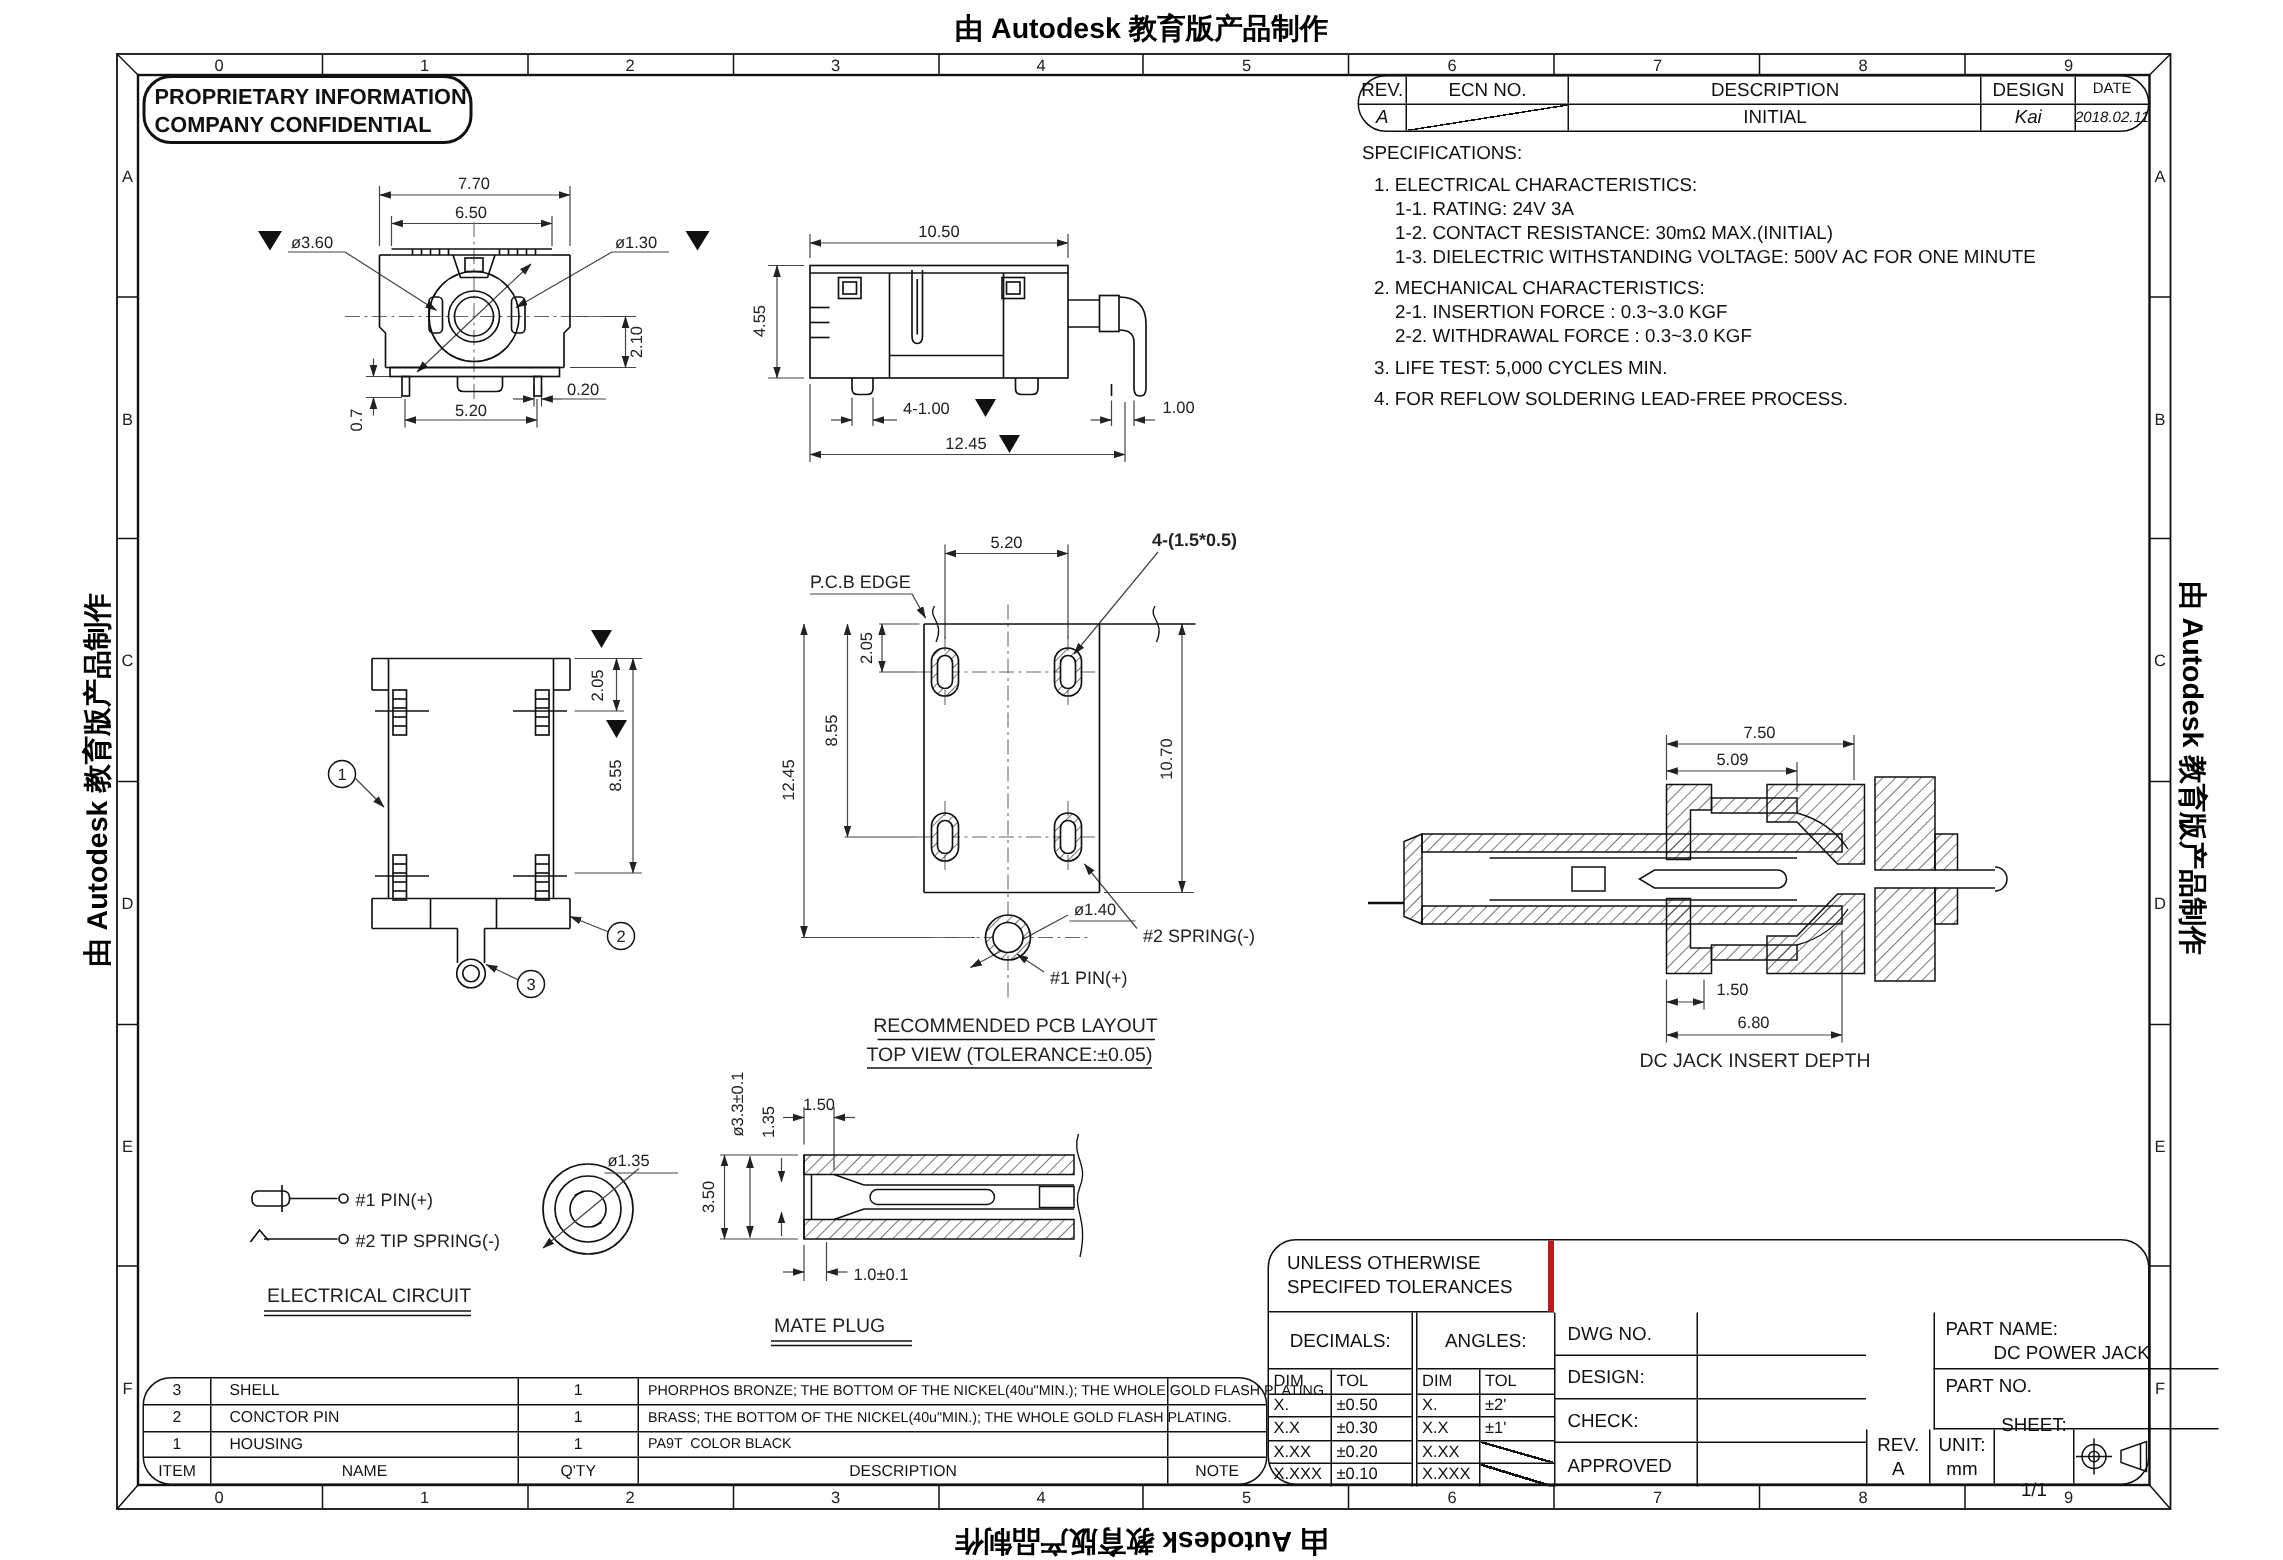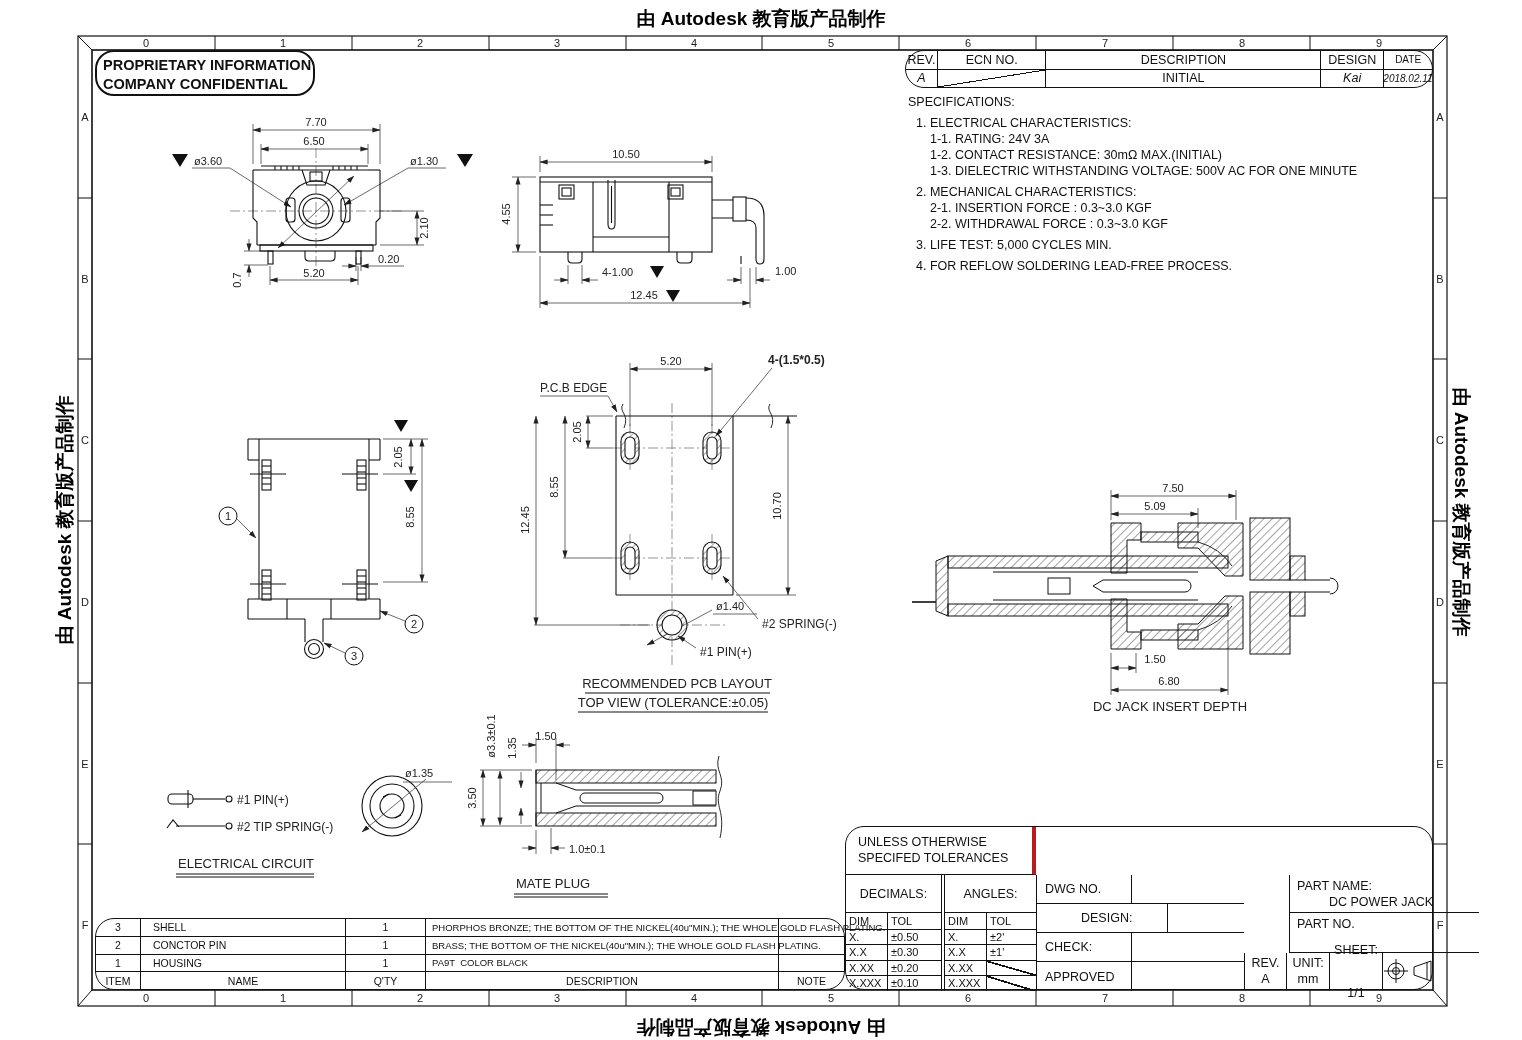--- a/index.html
+++ b/index.html
@@ -677,21 +677,21 @@
       <div class="tg-c last slash"></div>
       <div class="tg-c bot">X.XXX</div>
       <div class="tg-c last bot slash"></div>
     </div>
 
 
     <div class="tb signrow" style="top:48px;">
       <div class="lab">DWG NO.</div>
       <div></div>
     </div>
-    <div class="tb signrow" style="top:77px;padding-left:36px;">
+    <div class="tb signrow" style="top:77px;">
       <div class="lab">DESIGN:</div>
       <div></div>
     </div>
     <div class="tb signrow" style="top:106px;">
       <div class="lab">CHECK:</div>
       <div></div>
     </div>
     <div class="tb signrow" style="top:135px;height:29px;border-bottom:none;">
       <div class="lab">APPROVED</div>
       <div></div>

